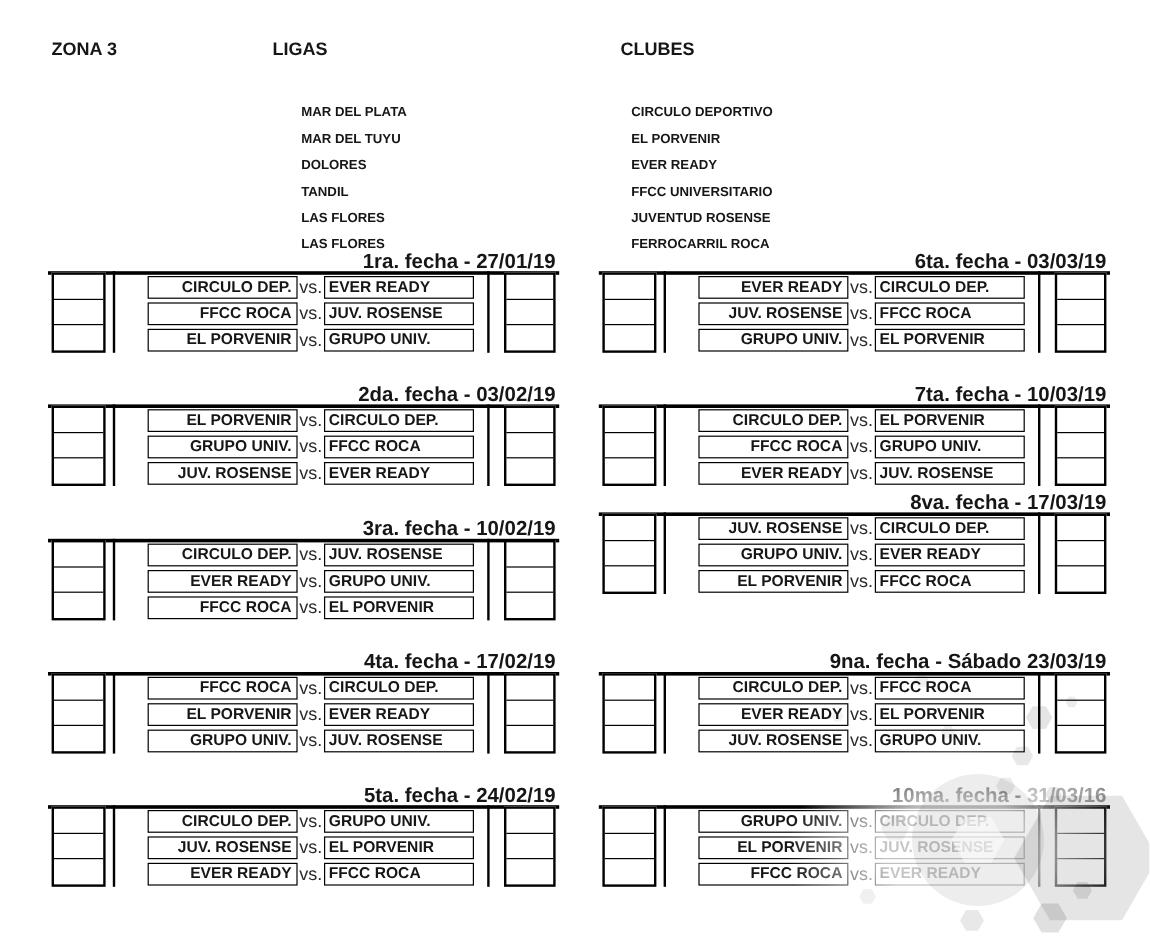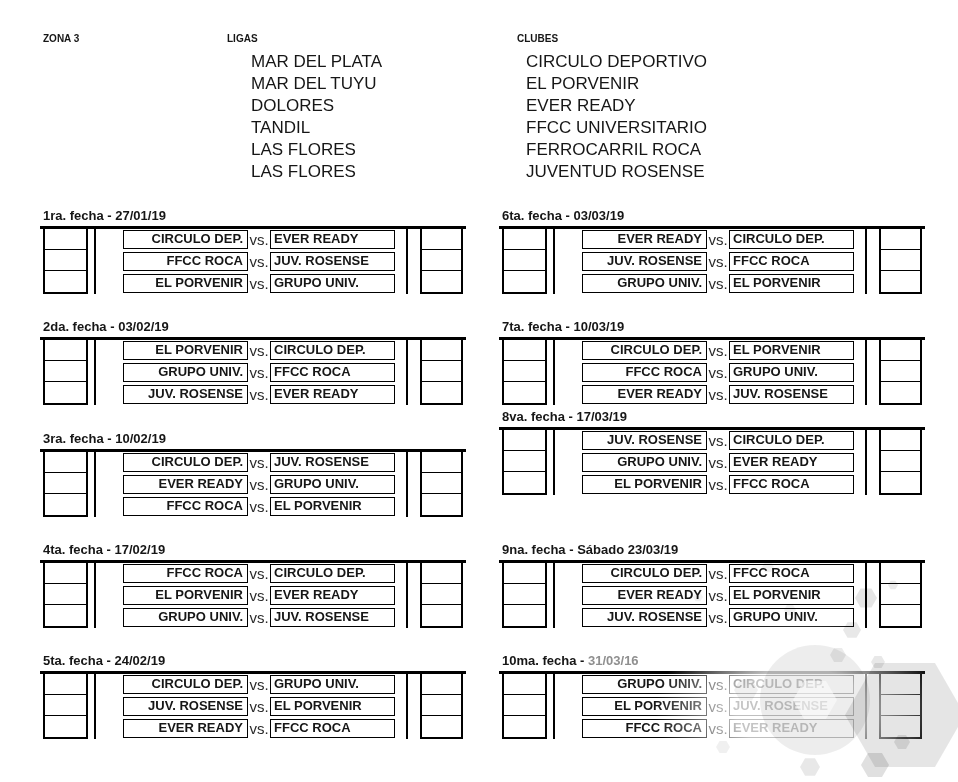--- a/index.html
+++ b/index.html
@@ -1,23 +1,23 @@
 <!DOCTYPE html>
 <html><head>
 <meta charset="utf-8">
 <style>
   html,body{margin:0;padding:0;background:#fff;}
   .page{position:relative;width:958px;height:782px;background:#fff;overflow:hidden;
         font-family:"Liberation Sans",sans-serif;color:#161616;}
-  .hdr{position:absolute;font-weight:bold;font-size:10px;white-space:nowrap;}
-  .list{position:absolute;font-weight:normal;font-size:17px;line-height:22px;white-space:nowrap;}
+  .hdr{position:absolute;font-weight:bold;font-size:15px;white-space:nowrap;}
+  .list{position:absolute;font-weight:bold;font-size:11px;line-height:22px;white-space:nowrap;margin-top:32px;}
   .list div{height:22px;}
   
   .block{position:absolute;width:420px;height:92px;}
-  .bh{position:absolute;left:0;right:0;top:0;text-align:left;font-weight:bold;font-size:13px;white-space:nowrap;}
+  .bh{position:absolute;left:0;right:0;top:0;text-align:right;font-weight:bold;font-size:17px;white-space:nowrap;}
   .bt{position:absolute;left:0;top:18px;width:420px;height:70px;}
   .topline{position:absolute;left:-3px;top:0;width:426px;height:3px;background:#000;}
   .scol{position:absolute;top:1px;width:45px;height:67px;border:2px solid #000;box-sizing:border-box;background:#fff;}
   .sleft{left:0;}
   .sright{left:377px;width:43px;}
   .scell{height:20px;border-bottom:1px solid #000;}
   .scell:last-child{border-bottom:none;height:21px;}
   .vline{position:absolute;top:0;width:2px;height:68px;background:#000;}
   .v1{left:51px;} .v2{left:363px;}
   .mrow{position:absolute;left:80px;width:273px;height:19px;}
@@ -48,22 +48,22 @@
     <div>TANDIL</div>
     <div>LAS FLORES</div>
     <div>LAS FLORES</div>
   </div>
   <div class="hdr" style="left:517px;top:33px">CLUBES</div>
   <div class="list" style="left:526px;top:51px">
     <div>CIRCULO DEPORTIVO</div>
     <div>EL PORVENIR</div>
     <div>EVER READY</div>
     <div>FFCC UNIVERSITARIO</div>
+    <div>JUVENTUD ROSENSE</div>
     <div>FERROCARRIL ROCA</div>
-    <div>JUVENTUD ROSENSE</div>
   </div>
 
   <div class="block" style="left:43px;top:208px">
     <div class="bh"><span>1ra. fecha -</span> <span>27/01/19</span></div>
     <div class="bt">
       <div class="topline"></div>
       <div class="scol sleft">
           <div class="scell"></div>
           <div class="scell"></div>
           <div class="scell"></div>

